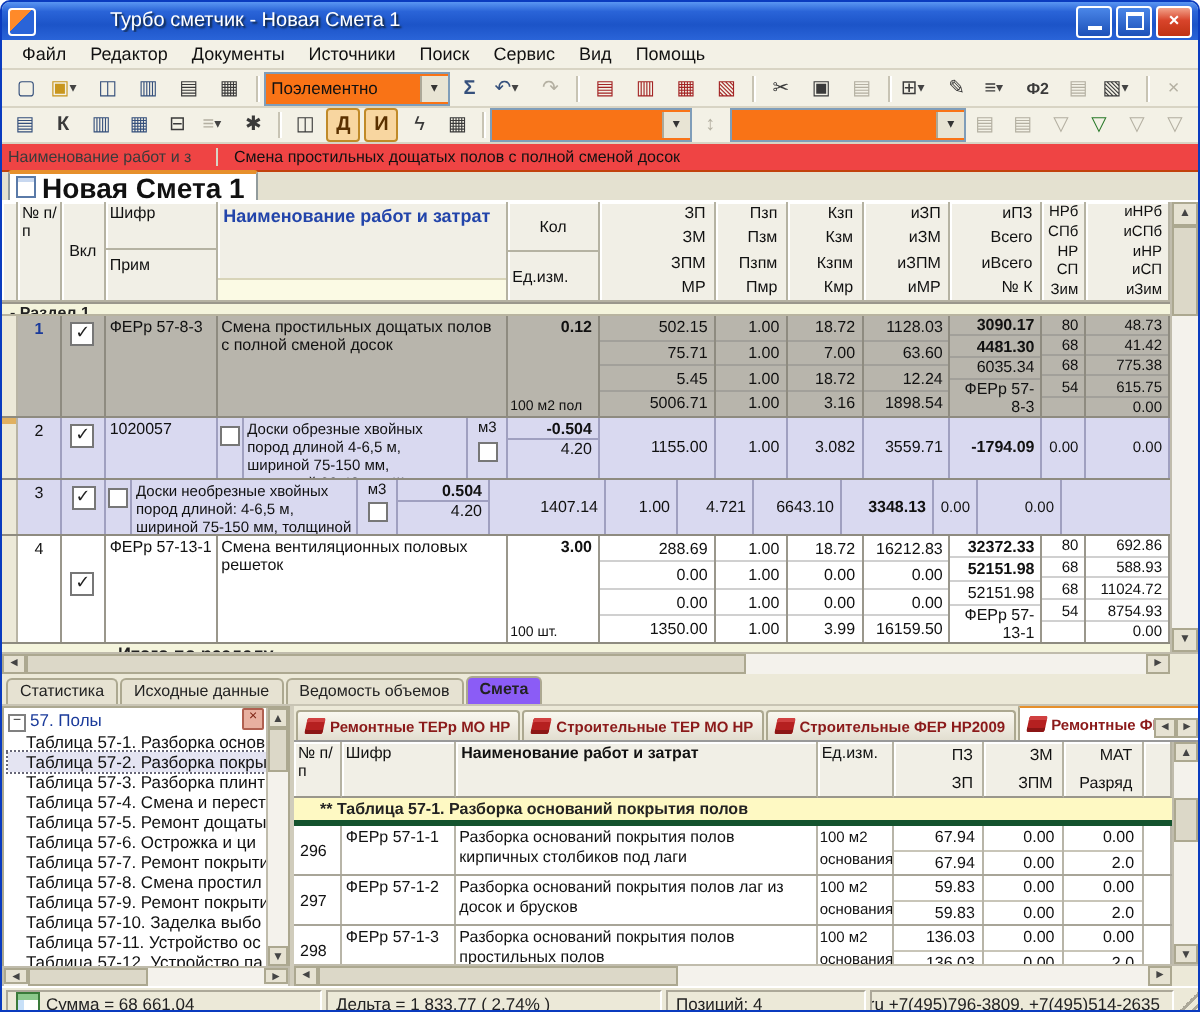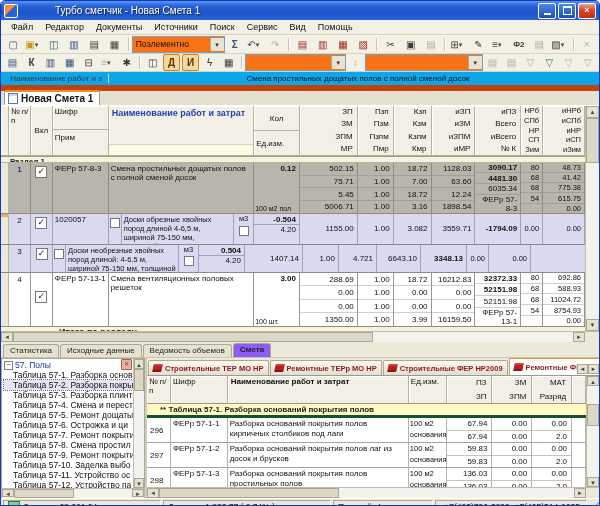--- a/index.html
+++ b/index.html
@@ -26,26 +26,26 @@
   .ic-dark{color:#3a3a3a;}
   .ic-dis{color:#b4b0a2;}
   .ic-yel{color:#c8961e;}
   .tglon{background:#f8d6a0;border:1px solid #c08a28;color:#5a3000;font-weight:bold;font-size:10px;}
   .dd{font-size:7px;color:#444;width:7px;}
   .sep{width:1px;height:13px;background:#c8c4b4;margin:0 3px;box-shadow:1px 0 #fff;}
   .combo{height:15px;background:#f97316;border:1px solid #7f9db9;display:flex;align-items:center;font-size:8.5px;padding-left:3px;color:#111;}
   .combo .cdd{margin-left:auto;width:13px;height:13px;background:#e8e4d4;border-left:1px solid #aca899;font-size:7px;text-align:center;line-height:13px;color:#333;}
   .f2{font-size:8px;font-weight:bold;}
   
-  .nbar{height:13px;background:#0ea5e9;border-bottom:6px solid #c2410c;display:flex;align-items:center;font-size:8px;flex:0 0 auto;text-align:center;}
+  .nbar{height:13px;background:#ef4444;border-bottom:1px solid #c2410c;display:flex;align-items:center;font-size:8px;flex:0 0 auto;}
   .nlbl{width:104px;color:#3a3a3a;padding-left:3px;white-space:nowrap;overflow:hidden;border-right:1px solid #d8d4c4;}
   .nval{flex:1;color:#111;padding-left:8px;white-space:nowrap;overflow:hidden;}
   
   .dtabs{height:14px;background:#e4e1d0;border-bottom:1px solid #fff;display:flex;align-items:flex-end;padding-left:3px;flex:0 0 auto;}
-  .dtab{height:13px;background:#fff;border:1px solid #919b9c;border-bottom:none;border-top:2px solid #e6902c;border-radius:2px 2px 0 0;display:flex;align-items:center;padding:0 6px 0 3px;font-size:10px;font-weight:bold;color:#111;}
+  .dtab{height:13px;background:#fff;border:1px solid #919b9c;border-bottom:none;border-top:2px solid #e6902c;border-radius:2px 2px 0 0;display:flex;align-items:center;padding:0 6px 0 3px;font-size:14px;font-weight:bold;color:#111;}
   .docico{width:8px;height:9px;background:#fff;border:1px solid #5a7aa8;box-shadow:inset 0 2px #c8d8f0;margin-right:3px;}
   
   .gridwrap{flex:0 0 auto;display:flex;flex-direction:column;background:#fff;}
   .gridtop{display:flex;height:225px;}
   .gmain{width:586px;display:flex;flex-direction:column;overflow:hidden;}
   .grow{display:flex;flex:0 0 auto;}
   .c{box-sizing:border-box;border-right:1px solid #9a978c;overflow:hidden;}
   .cg{width:8px;background:#ece9d8;border-right:1px solid #b8b4a4;box-sizing:border-box;}
   .cn{width:22px;}.cv{width:22px;}.cc{width:56px;}.cnm{width:146px;}.ckol{width:46px;}
   .cA{width:58px;}.cB{width:36px;}.cC{width:38px;}.cD{width:44px;}.cE{width:46px;}.cF{width:22px;}.cG{width:42px;}
@@ -632,25 +632,25 @@
         <div class="lhthumb"></div>
         <div style="flex:1"></div>
         <div class="hbtn">►</div>
       </div>
     </div>
 
     <div class="rpanel">
       <div class="rtabs">
         <div class="rtab">
             <span class="bookico"></span>
-            <span>Строительные ТЕР МО НР</span>
+            <span>Ремонтные ТЕРр МО НР</span>
           </div>
         <div class="rtab">
             <span class="bookico"></span>
-            <span>Ремонтные ТЕРр МО НР</span>
+            <span>Строительные ТЕР МО НР</span>
           </div>
         <div class="rtab">
             <span class="bookico"></span>
             <span>Строительные ФЕР НР2009</span>
           </div>
         <div class="rtab act">
             <span class="bookico"></span>
             <span>Ремонтные ФЕРр НР2009</span>
           </div>
         <div class="rscroll">

